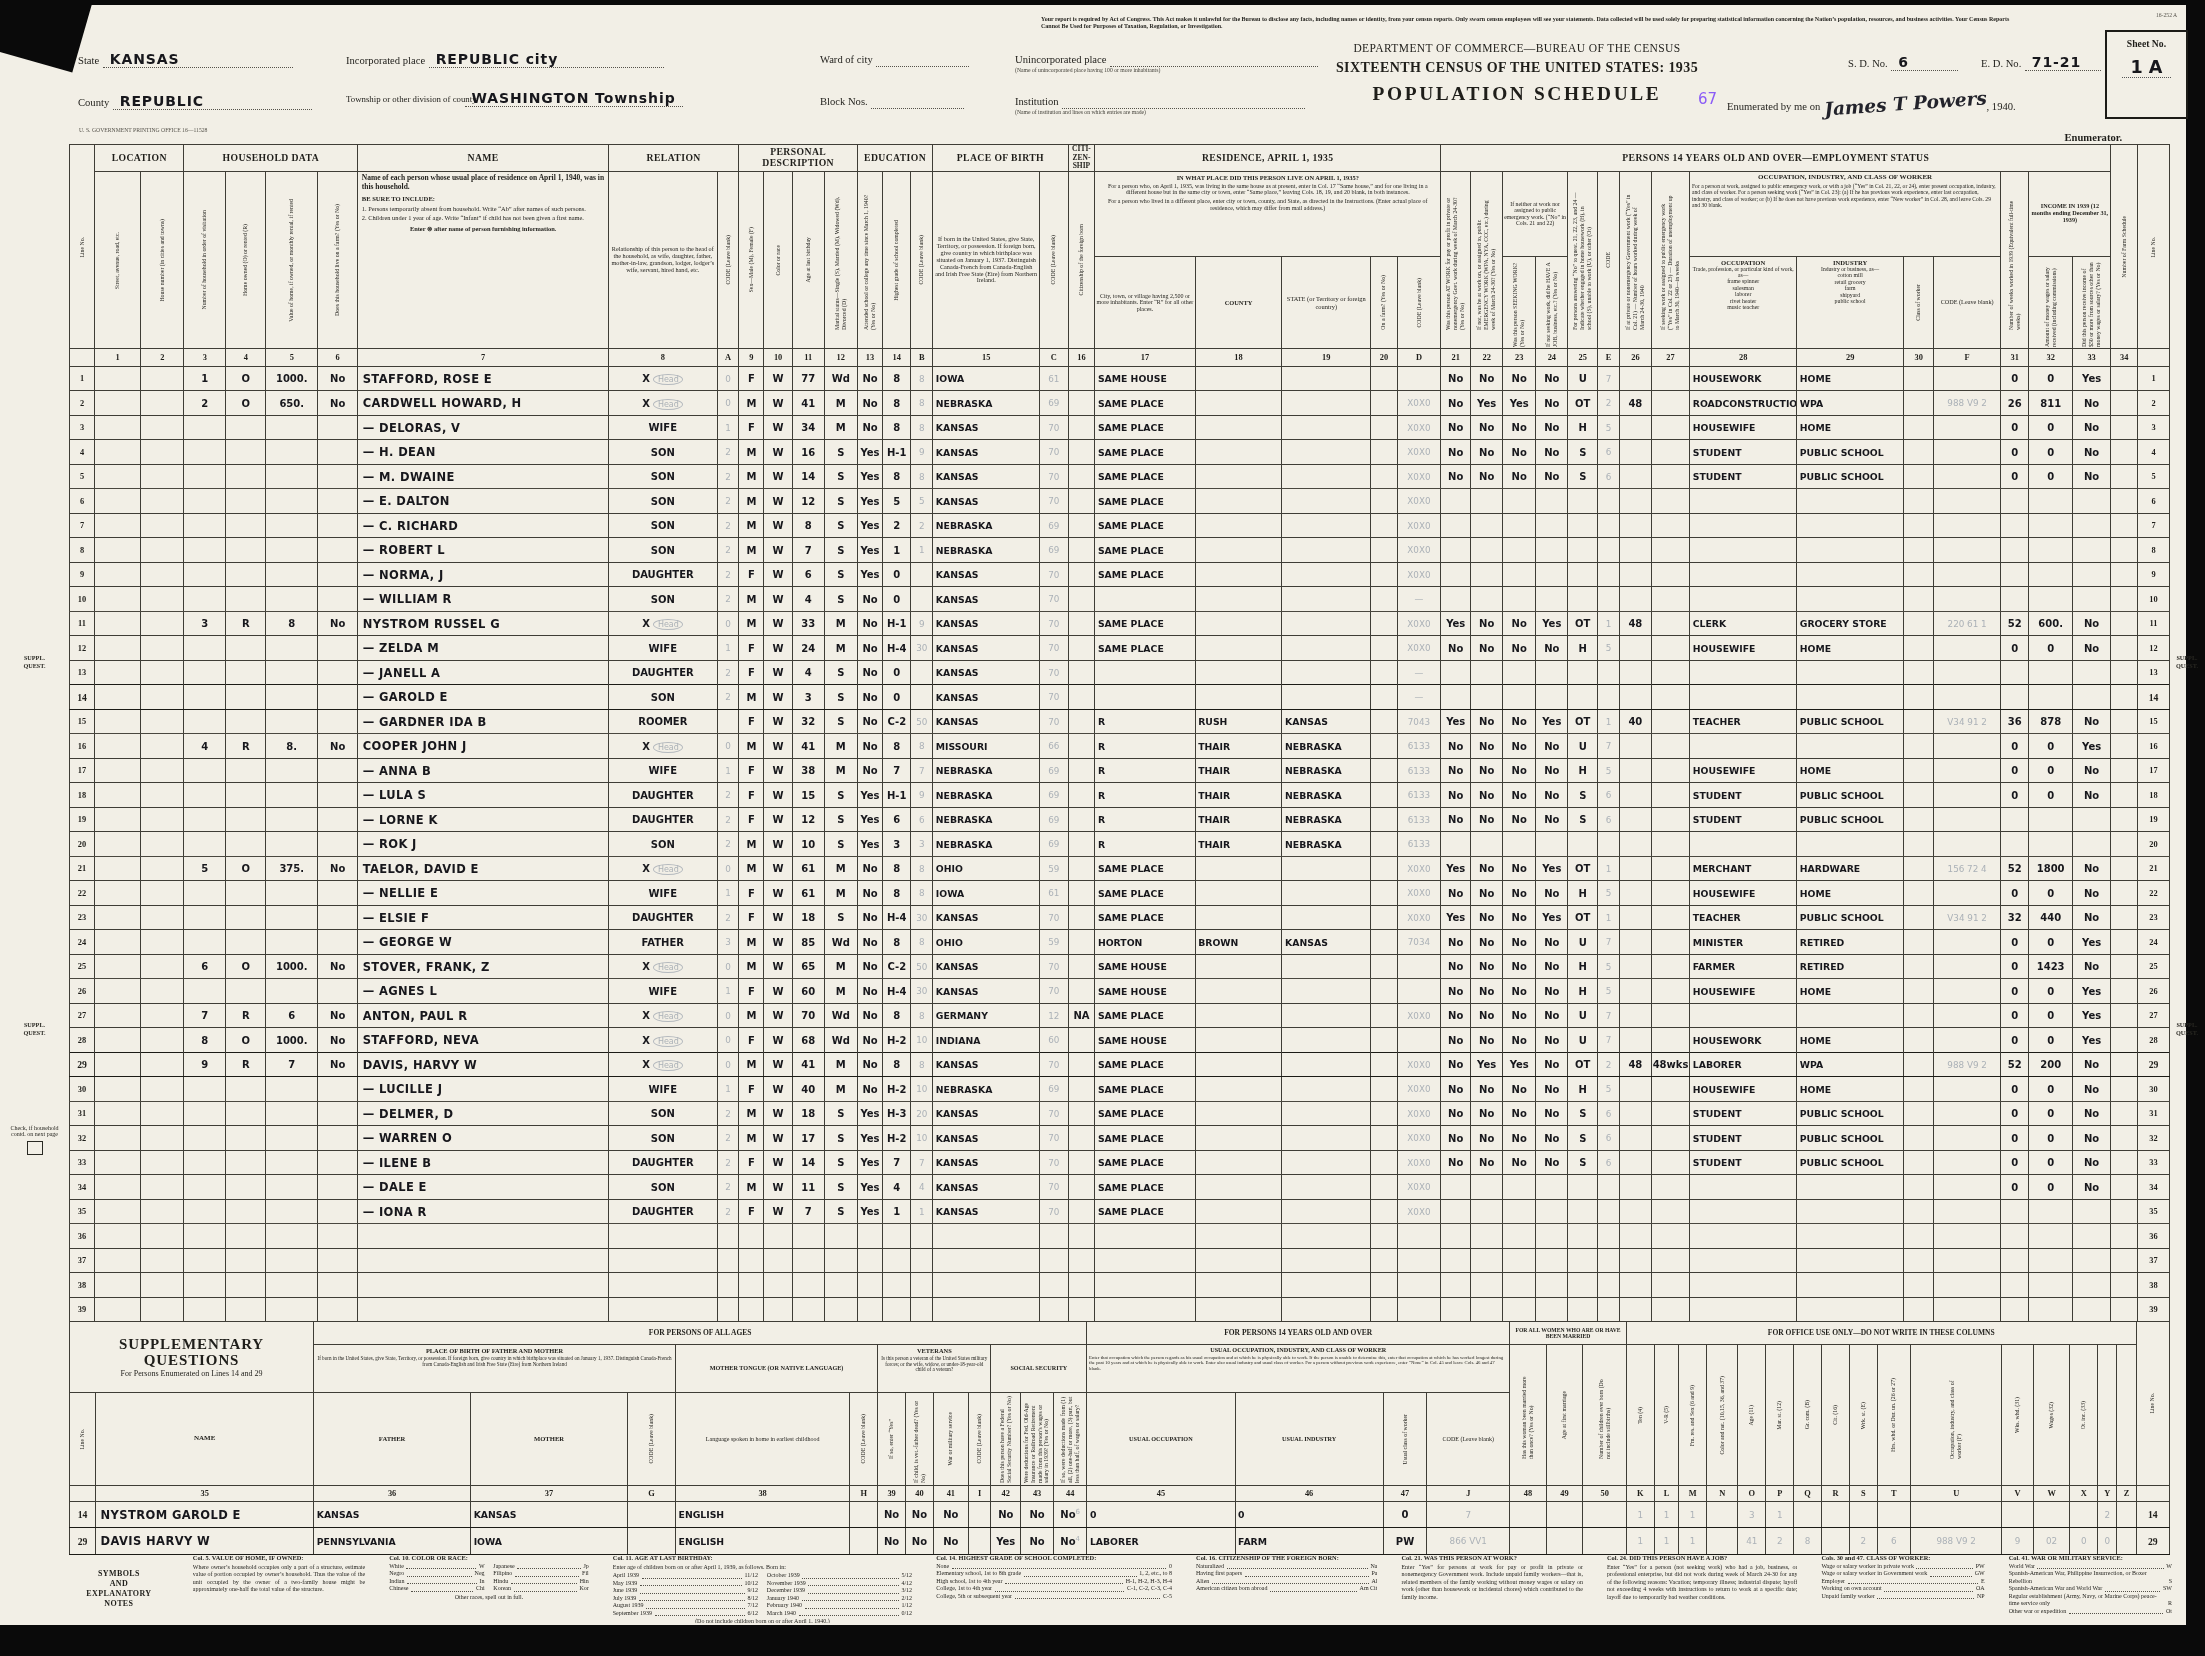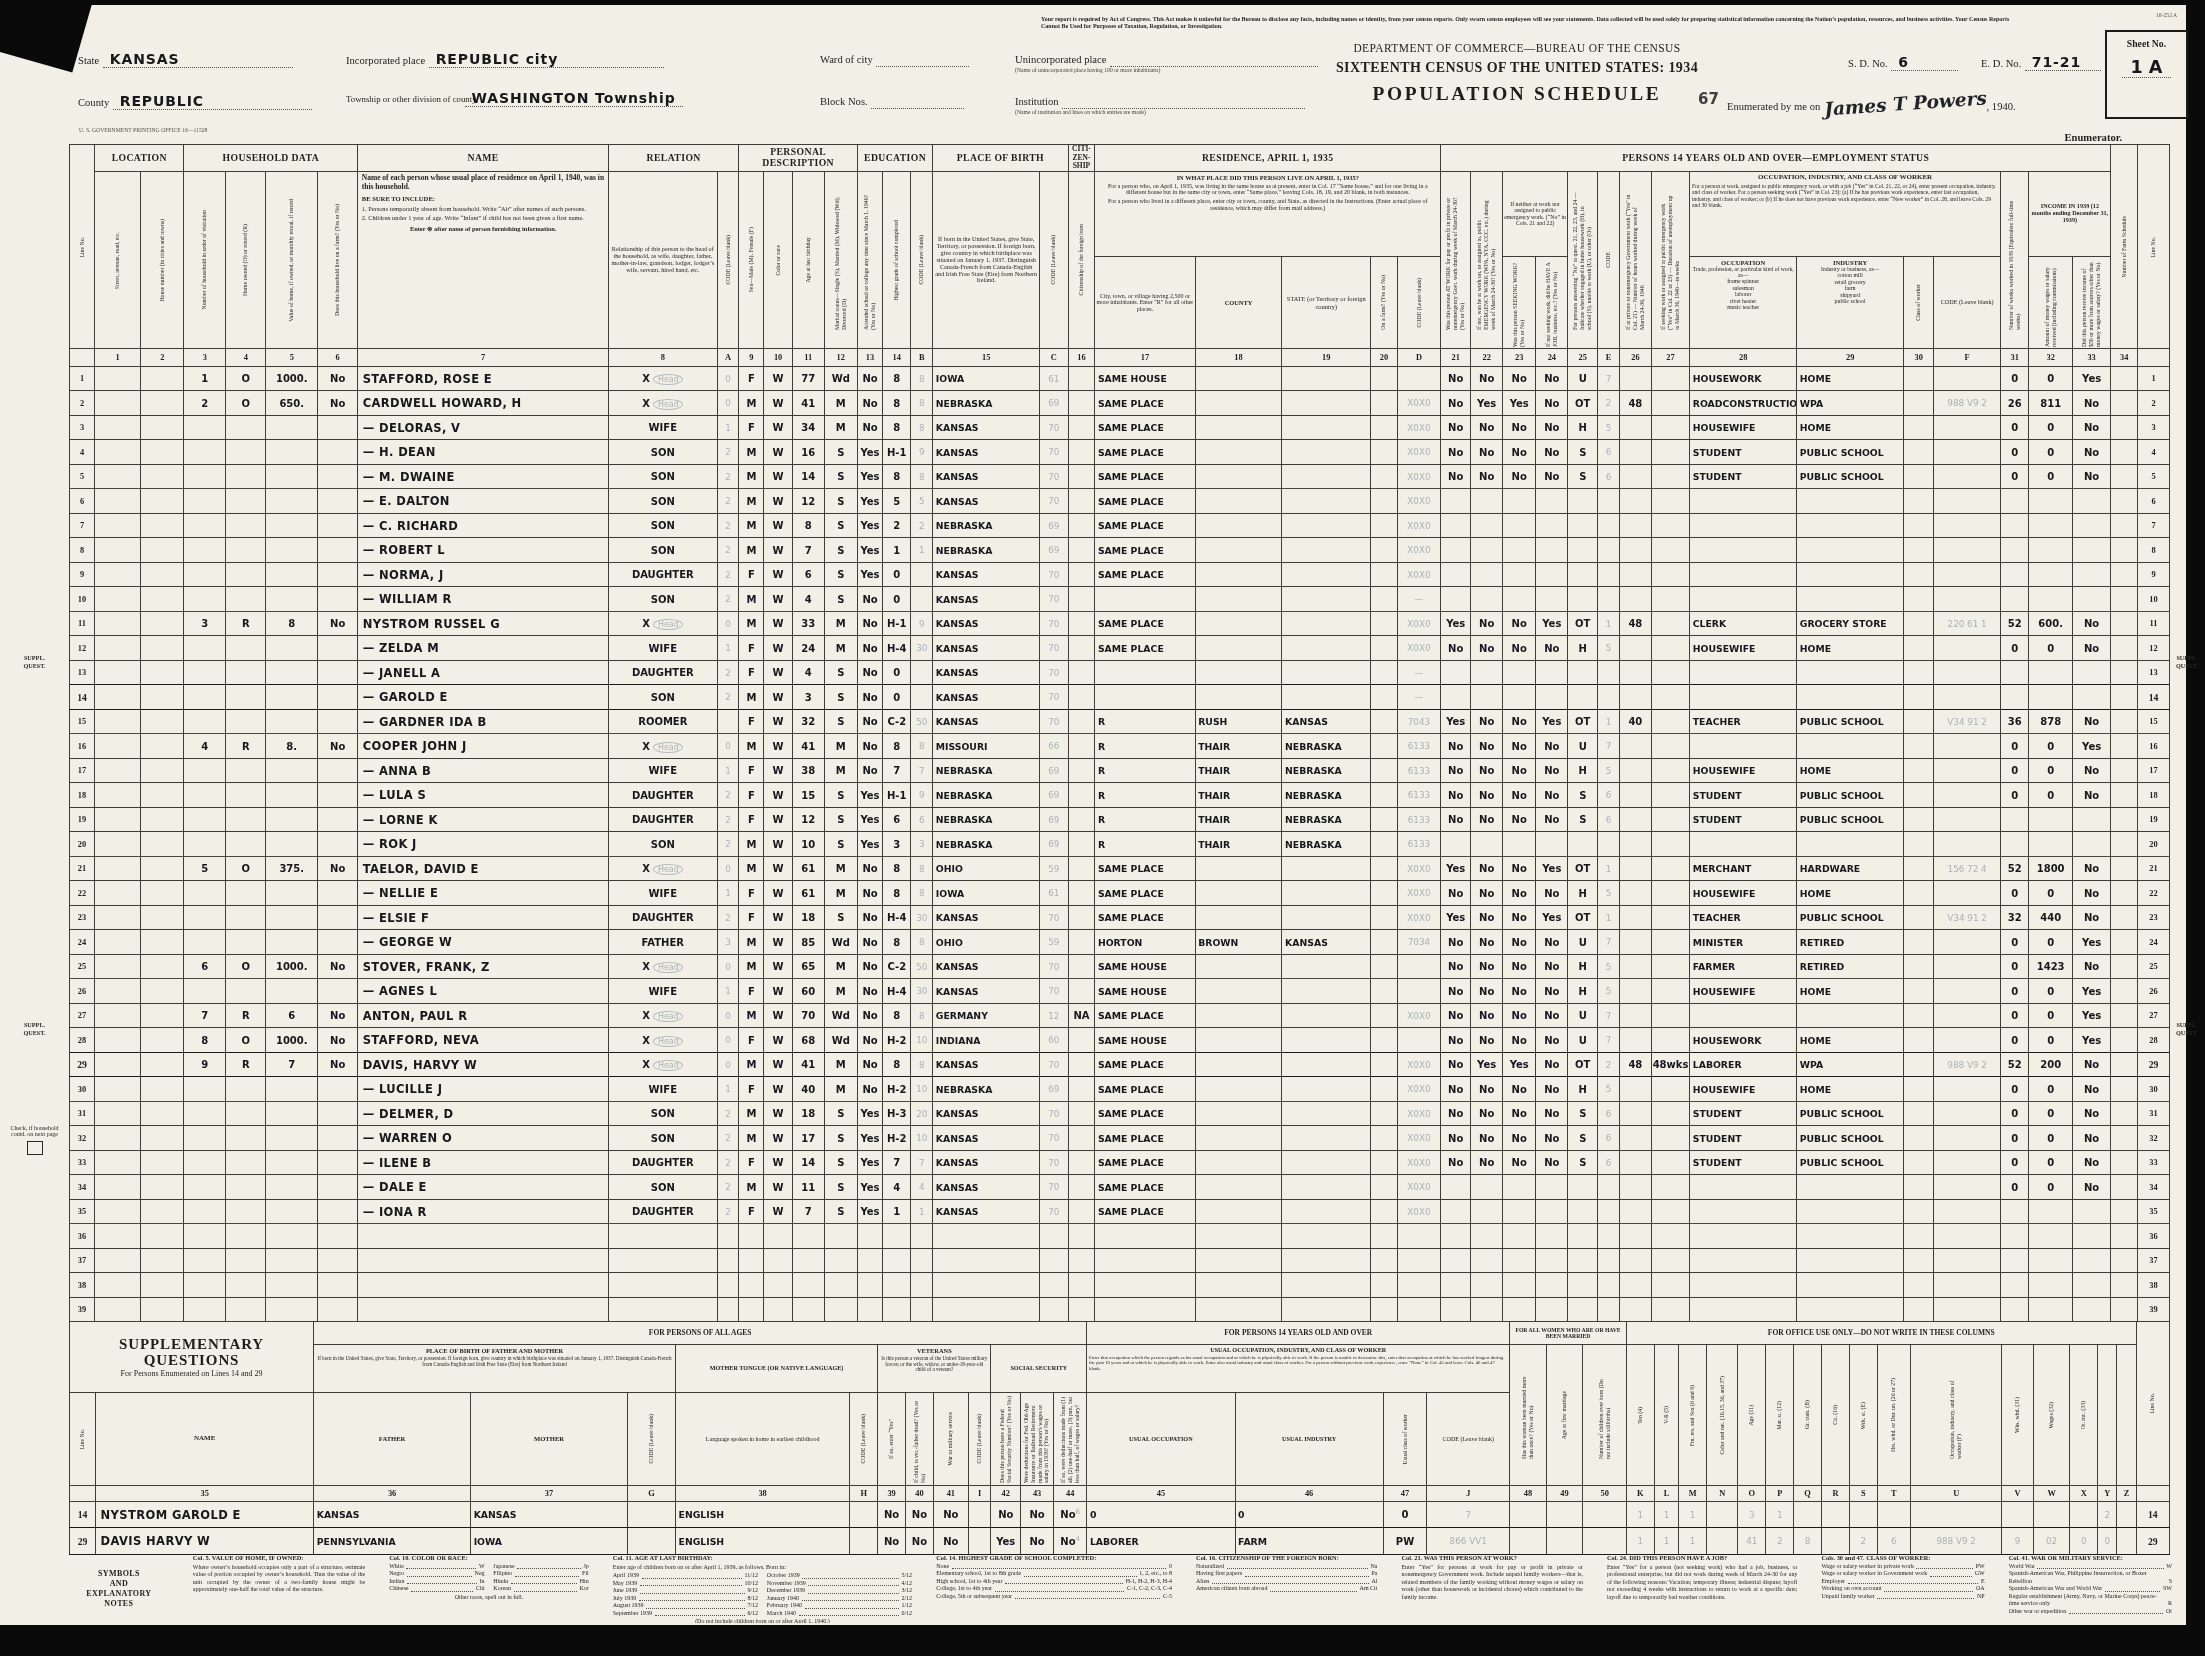--- a/index.html
+++ b/index.html
@@ -16,21 +16,21 @@
   .lbl2{font-size:8.8px;display:inline-block;line-height:1.05;vertical-align:middle}
   .fill{display:inline-block;border-bottom:0.9px dotted #55524a;min-width:106px;padding:0 7px;vertical-align:bottom}
   .note{font-size:5.7px;color:#44423a}
   .hw{font-family:"DejaVu Sans",sans-serif;font-weight:700;color:#17171c}
   .hwB{font-size:14px;letter-spacing:0.9px}
   .legal{position:absolute;left:1041px;top:10.6px;width:970px;font-size:6px;font-weight:700;line-height:1.25;text-align:left}
   .cen{position:absolute;left:1173px;top:37px;width:688px;text-align:center}
   .cen .d1{font-size:11.5px;font-weight:400;letter-spacing:0.4px}
   .cen .d2{font-size:14px;font-weight:700;margin-top:5.3px;letter-spacing:0.4px}
   .cen .d3{font-size:19.4px;font-weight: 700;margin-top:7px;letter-spacing:2.6px}
-  .pcl{font-family:"DejaVu Sans",sans-serif;color:#404040;font-weight:700}
+  .pcl{font-family:"DejaVu Sans",sans-serif;color:#8b5cf6;font-weight:400}
   .sig{font-family:"DejaVu Serif",serif;font-style:italic;font-weight:700;font-size:18.5px;color:#23232b;transform:rotate(-4deg);display:inline-block}
   .sheetbox{position:absolute;left:2105px;top:25px;width:79px;height:85px;border:2.6px solid #1c1b17;text-align:center}
   .sheetbox .sl{font-size:9.7px;font-weight:700;margin-top:5.3px}
   .sheetbox .sv{font-size:17.6px;margin-top:8.8px;border-bottom:0.9px dotted #555;display:inline-block;padding:0 8.8px}
   
   table{border-collapse:collapse;table-layout:fixed;background:#f2efe6}
   .sched{position:absolute;left:69px;top:139px;width:2101px;border:1.8px solid #14130f}
   .supp{position:absolute;left:69px;top:1316px;width:2101px;border:1.8px solid #14130f}
   th,td{border:0.9px solid #3f3d36;padding:0 0.9px;overflow:hidden}
   thead th{font-weight:400;font-size:6.4px;line-height:1.12;vertical-align:middle;text-align:center;white-space:normal}
@@ -96,21 +96,21 @@
     <div class="fld" style="left:1015px;top:46px"><span class="lbl">Unincorporated place</span>
       <span class="fill" style="min-width:194px"></span>
       <div class="note">(Name of unincorporated place having 100 or more inhabitants)</div></div>
     <div class="fld" style="left:1015px;top:88px"><span class="lbl">Institution</span>
       <span class="fill" style="min-width:229px"></span>
       <div class="note">(Name of institution and lines on which entries are made)</div></div>
 
     <div class="legal">Your report is required by Act of Congress. This Act makes it unlawful for the Bureau to disclose any facts, including names or identity, from your census reports. Only sworn census employees will see your statements. Data collected will be used solely for preparing statistical information concerning the Nation’s population, resources, and business activities. Your Census Reports Cannot Be Used for Purposes of Taxation, Regulation, or Investigation.</div>
     <div class="cen">
       <div class="d1">DEPARTMENT OF COMMERCE—BUREAU OF THE CENSUS</div>
-      <div class="d2">SIXTEENTH CENSUS OF THE UNITED STATES: 1934</div>
+      <div class="d2">SIXTEENTH CENSUS OF THE UNITED STATES: 1935</div>
       <div class="d3">POPULATION SCHEDULE</div>
     </div>
     <div class="fld pcl" style="left:1698px;top:85px;font-size:15px">67</div>
 
     <div class="fld" style="left:1848px;top:49px"><span class="lbl">S. D. No.</span>
       <span class="fill hw hwB" style="min-width:53px">6</span></div>
     <div class="fld" style="left:1981px;top:49px"><span class="lbl">E. D. No.</span>
       <span class="fill hw hwB" style="min-width:62px">71-21</span></div>
     <div class="fld" style="left:1727px;top:88px"><span class="lbl">Enumerated by me on</span>
       <span class="sig">James T Powers</span><span class="lbl">, 1940.</span></div>

